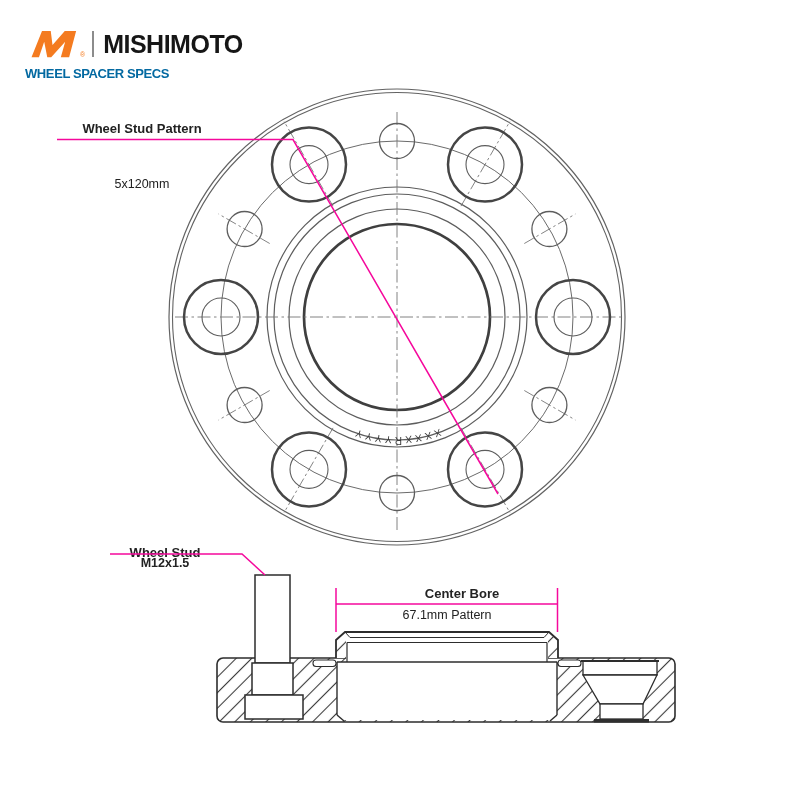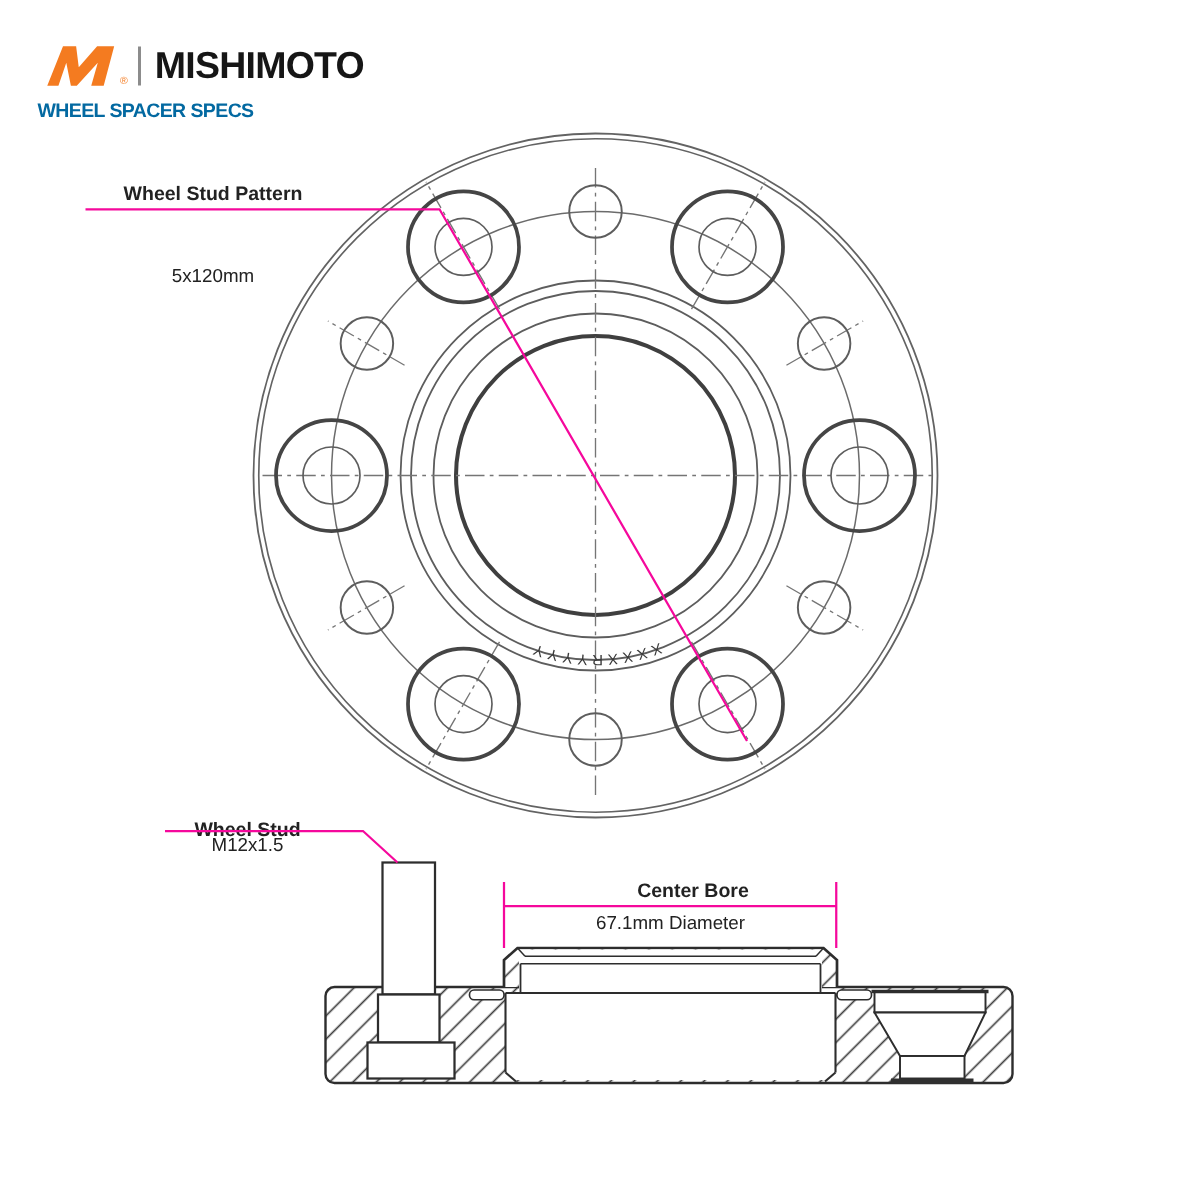--- a/index.html
+++ b/index.html
@@ -12,21 +12,21 @@
   .reg{font-size:7px;color:#f47b20;align-self:flex-end;margin-left:-4px;margin-bottom:1px;}
   .sep{width:2px;height:26px;background:#8c8c8c;margin:0 9px 0 7px;}
   .brand{font-size:25px;font-weight:bold;letter-spacing:-0.5px;color:#161616;white-space:nowrap;}
   .subtitle{position:absolute;left:25px;top:66px;font-size:13px;font-weight:bold;
             letter-spacing:-0.4px;color:#0369a1;white-space:nowrap;}
   .lbl{position:absolute;text-align:center;color:#222222;font-size:12.5px;white-space:nowrap;}
   .lbl.bold{font-weight:bold;font-size:13px;}
   #lbl-pattern{left:52px;top:121px;width:180px;}
   #val-pattern{left:52px;top:145px;width:180px;margin-top:32px;}
   #lbl-stud{left:85px;top:534px;width:160px;margin-top:11px;}
-  #val-stud{left:85px;top:556px;width:160px;}
+  #val-stud{left:85px;top:556px;width:160px;font-weight:bold;}
   #lbl-bore{left:372px;top:586px;width:180px;}
   #val-bore{left:357px;top:608px;width:180px;}
   .engrave{font-family:"Liberation Sans", sans-serif;font-size:10px;letter-spacing:3px;fill:#3a3a3a;}
 </style>
 </head>
 <body>
 
 <div class="canvas">
 
   <div class="header">
@@ -39,21 +39,21 @@
       <span class="brand">MISHIMOTO</span>
     </div>
     <div class="subtitle">WHEEL SPACER SPECS</div>
   </div>
 
   <div class="lbl bold" id="lbl-pattern">Wheel Stud Pattern</div>
   <div class="lbl" id="val-pattern">5x120mm</div>
   <div class="lbl bold" id="lbl-stud">Wheel Stud</div>
   <div class="lbl" id="val-stud">M12x1.5</div>
   <div class="lbl bold" id="lbl-bore">Center Bore</div>
-  <div class="lbl" id="val-bore">67.1mm Diameter</div>
+  <div class="lbl" id="val-bore">67.1mm Pattern</div>
 
   <svg class="drawing" width="800" height="800" viewBox="0 0 800 800">
     <defs>
       <pattern id="hatch" width="11" height="11" patternUnits="userSpaceOnUse" patternTransform="rotate(-45)">
         <line x1="0" y1="5.5" x2="11" y2="5.5" stroke="#3a3a3a" stroke-width="1.1"></line>
       </pattern>
       <path id="engrave-arc" d="M 459,419 A 118,118 0 0 1 335,419" fill="none"></path>
     </defs>
 
     <g fill="none">

